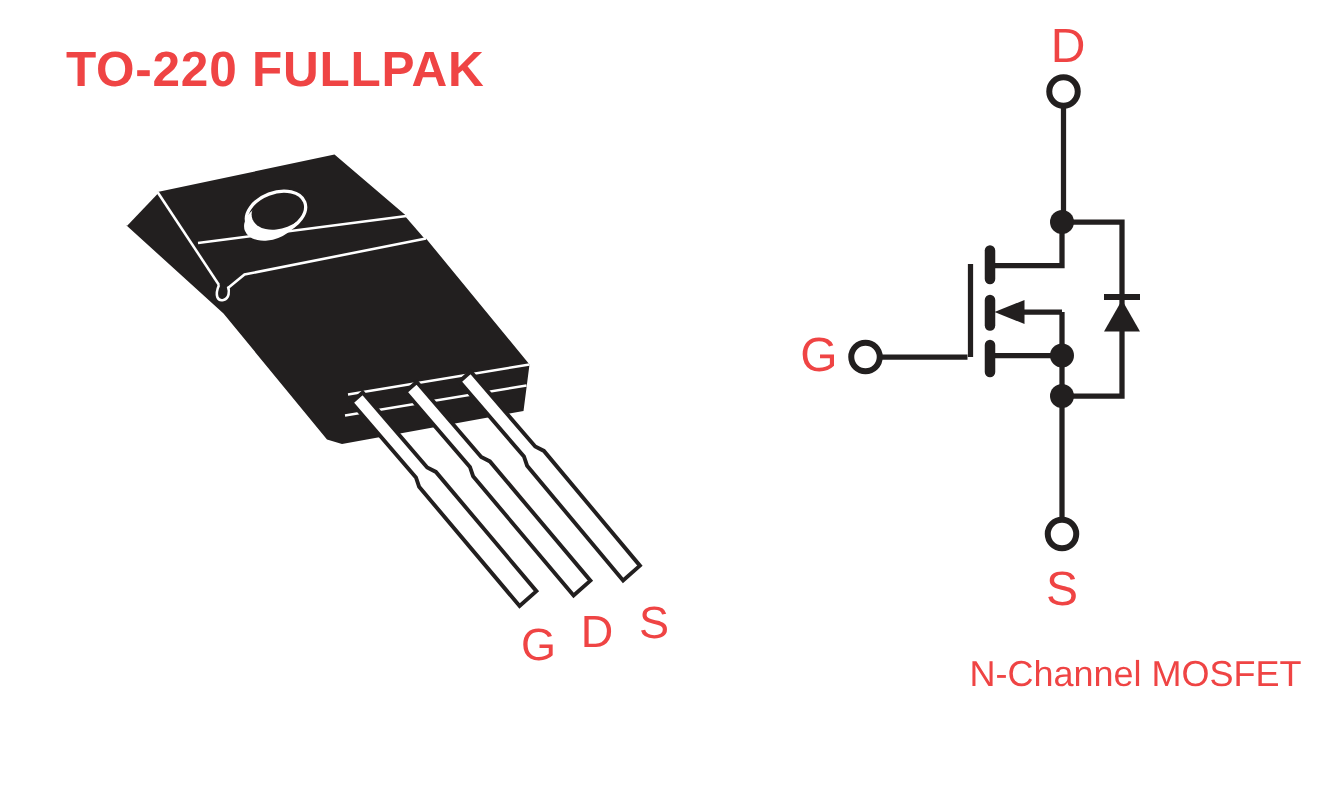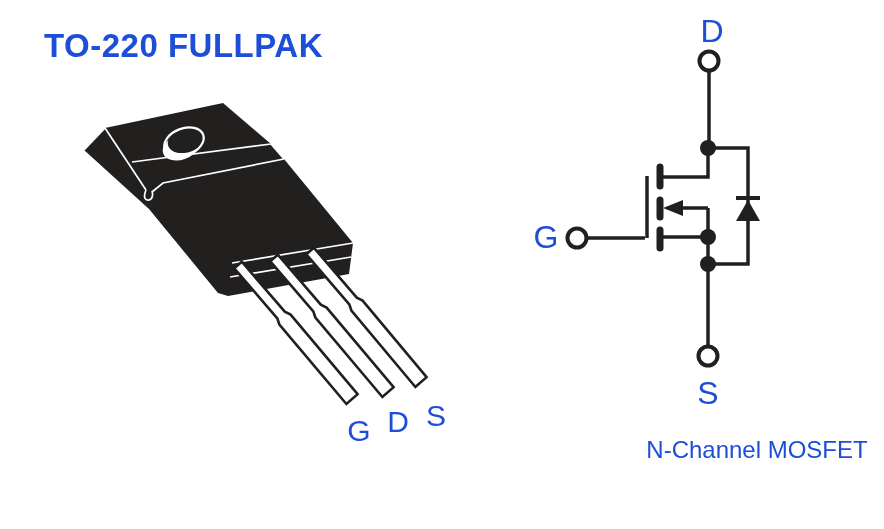--- a/index.html
+++ b/index.html
@@ -5,21 +5,21 @@
   html,body{margin:0;padding:0;background:#ffffff;}
   .canvas{
     position:relative;
     width:884px;height:529px;
     background:#ffffff;
     overflow:hidden;
     font-family:"Liberation Sans", sans-serif;
     color:#221f1f;
   }
   .fig-svg{position:absolute;left:0;top:0;}
-  .label{position:absolute;color:#1d4ed8;white-space:nowrap;}
+  .label{position:absolute;color:#ef4444;white-space:nowrap;}
   .title{
     left:44px;top:27px;
     font-size:33px;font-weight:bold;letter-spacing:0.5px;
   }
   .centered{transform:translate(-50%,-50%);}
   .pin-label{font-size:30px;}
   .term-label{font-size:32px;}
   .caption{font-size:24px;margin-left:40px;}
 </style>
 </head>

